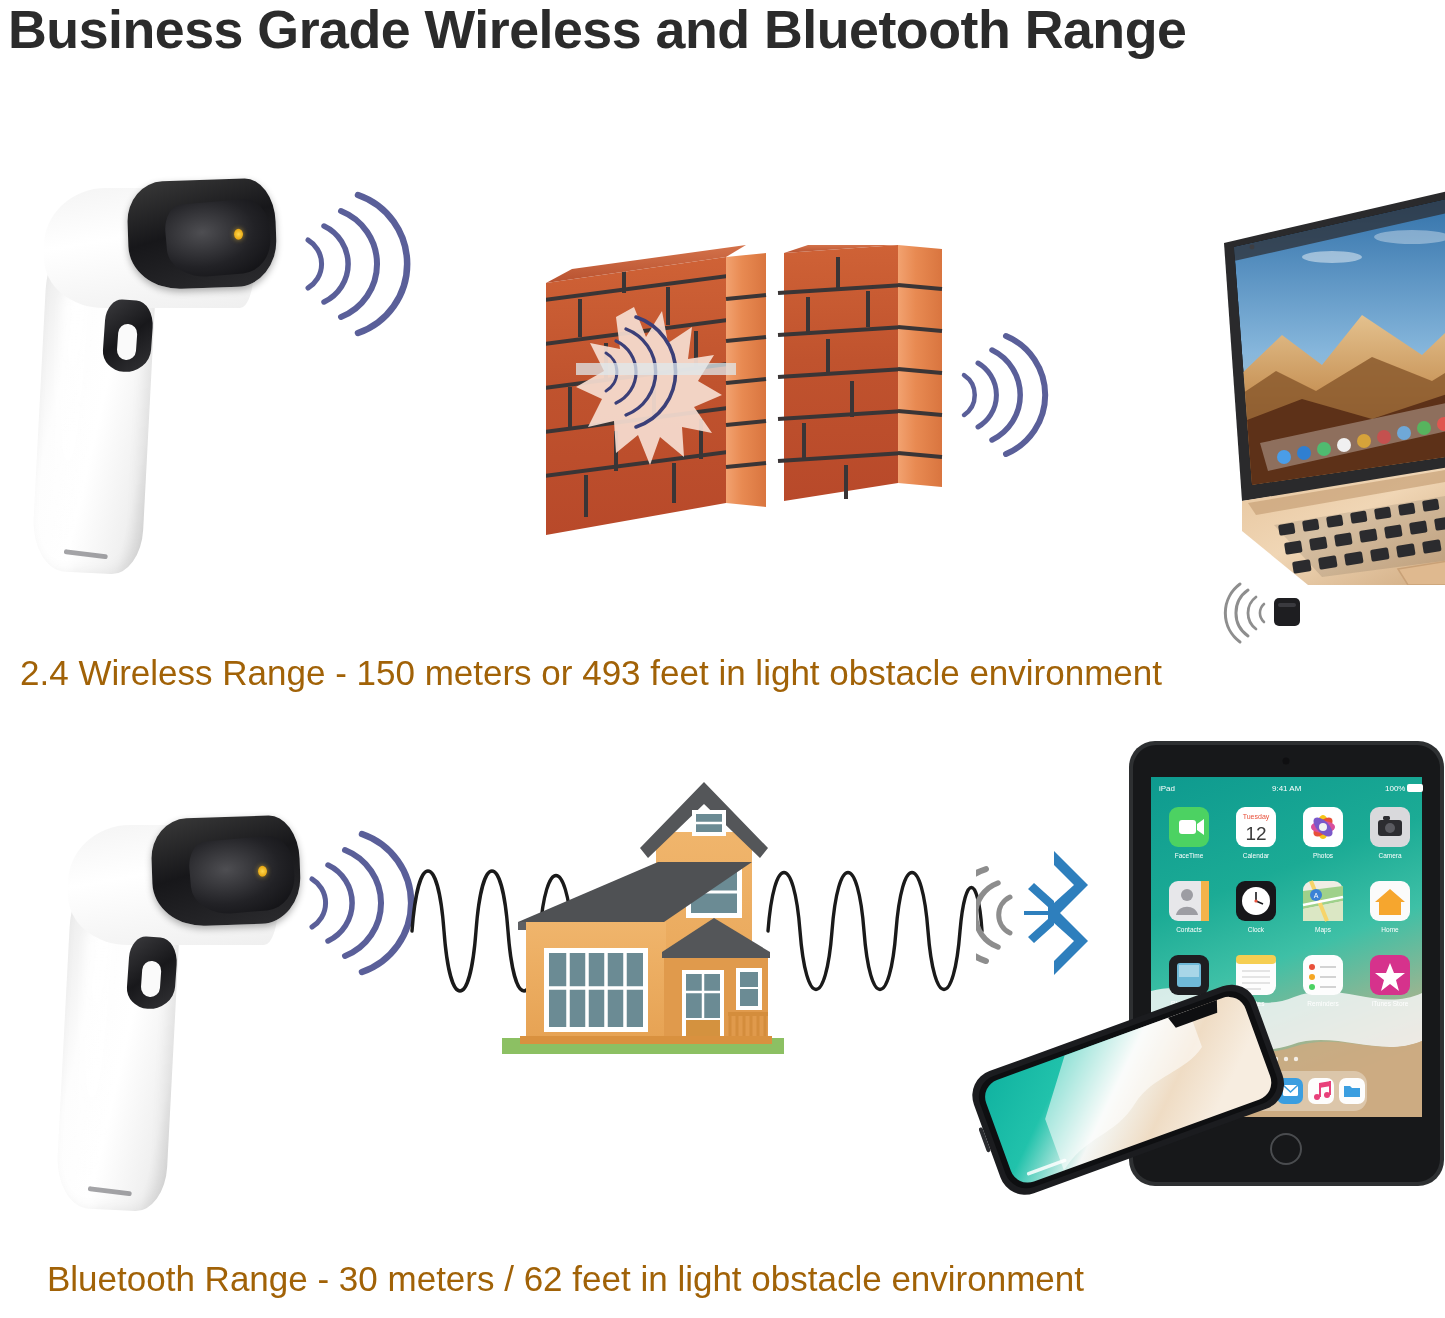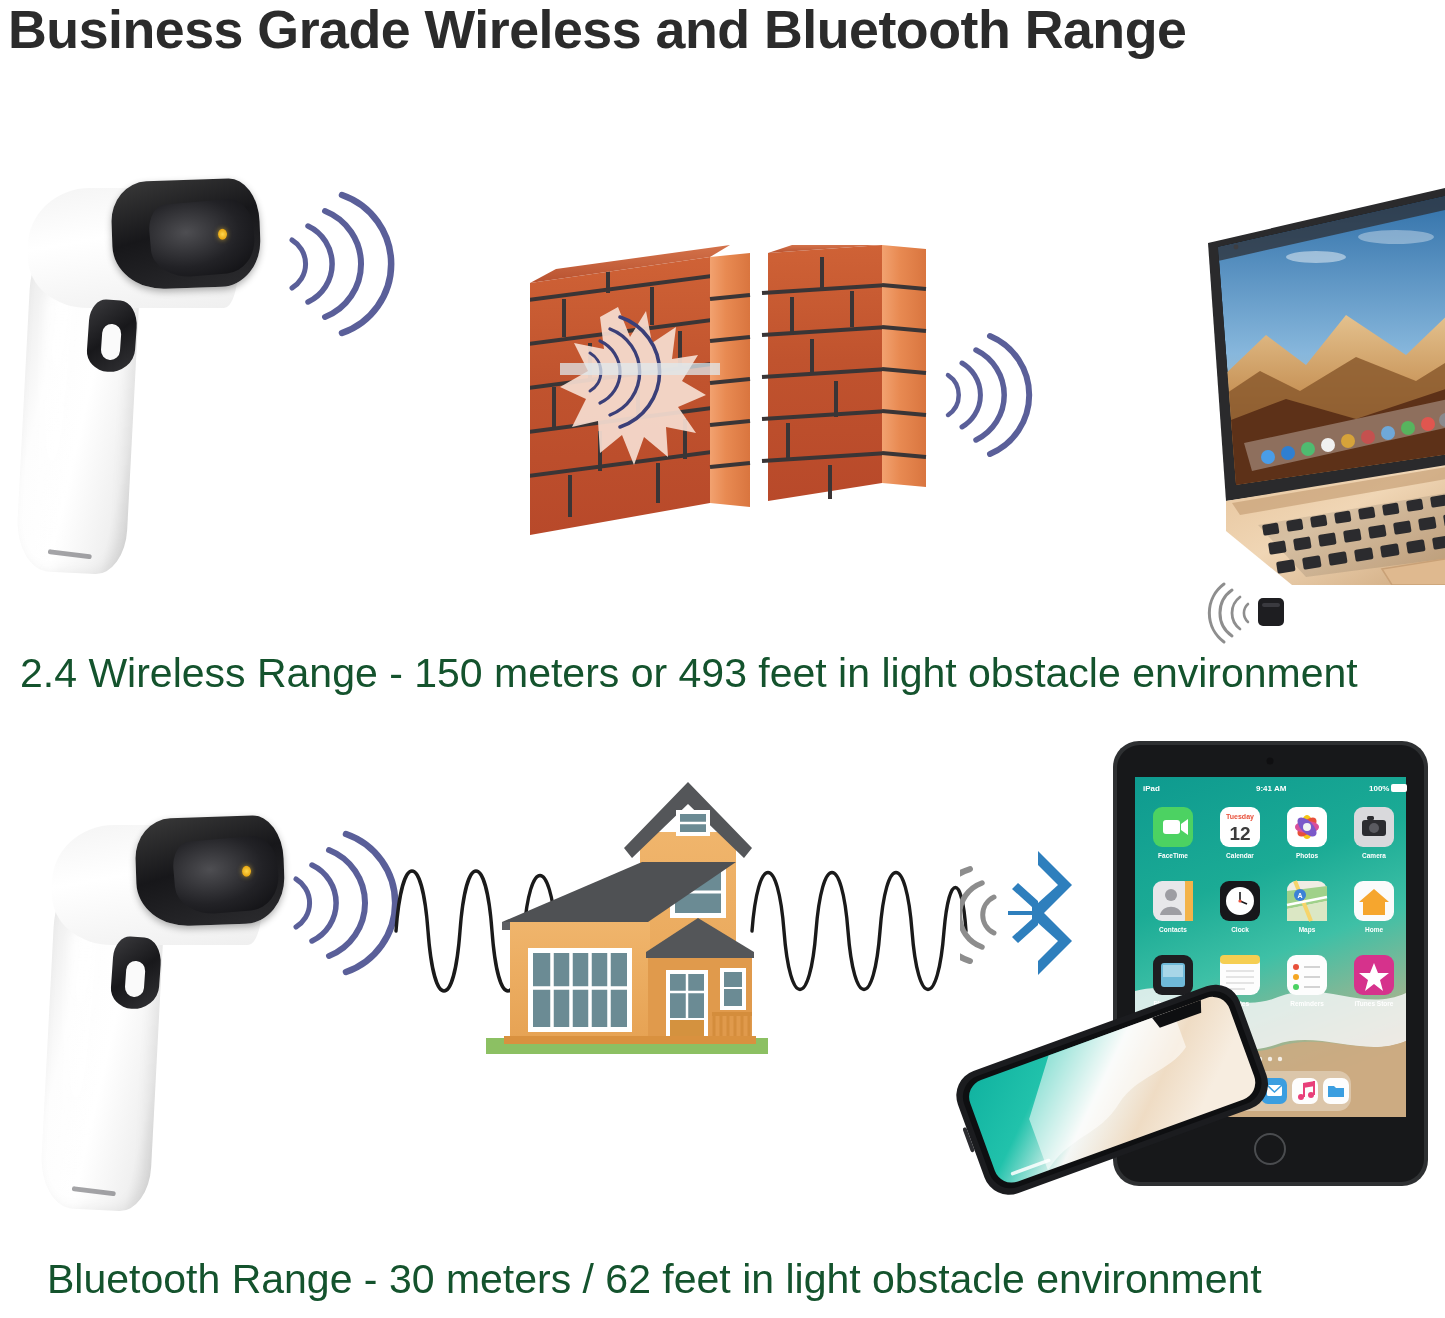--- a/index.html
+++ b/index.html
@@ -26,31 +26,31 @@
     color: #2b2b2b;
     letter-spacing: -0.5px;
     transform: scaleX(0.995);
     transform-origin: left center;
     white-space: nowrap;
   }
 
   
   .caption {
     position: absolute;
-    color: #14532d;
-    font-size: 41px;
+    color: #a16207;
+    font-size: 35px;
     line-height: 42px;
     font-weight: 400;
     white-space: nowrap;
   }
   #caption-wireless { left: 20px; top: 652px; }
   #caption-bluetooth { left: 47px; top: 1258px; }
 
   
-  .row { position: absolute; left: 0; width: 1296px; font-weight: bold; }
+  .row { position: absolute; left: 16px; width: 1296px; }
   #row-wireless { top: 150px; height: 480px; }
   #row-bluetooth { top: 735px; height: 500px; }
 
   
   .scanner {
     position: absolute;
     width: 270px; height: 400px;
   }
   .scan-body {
     position: absolute;

